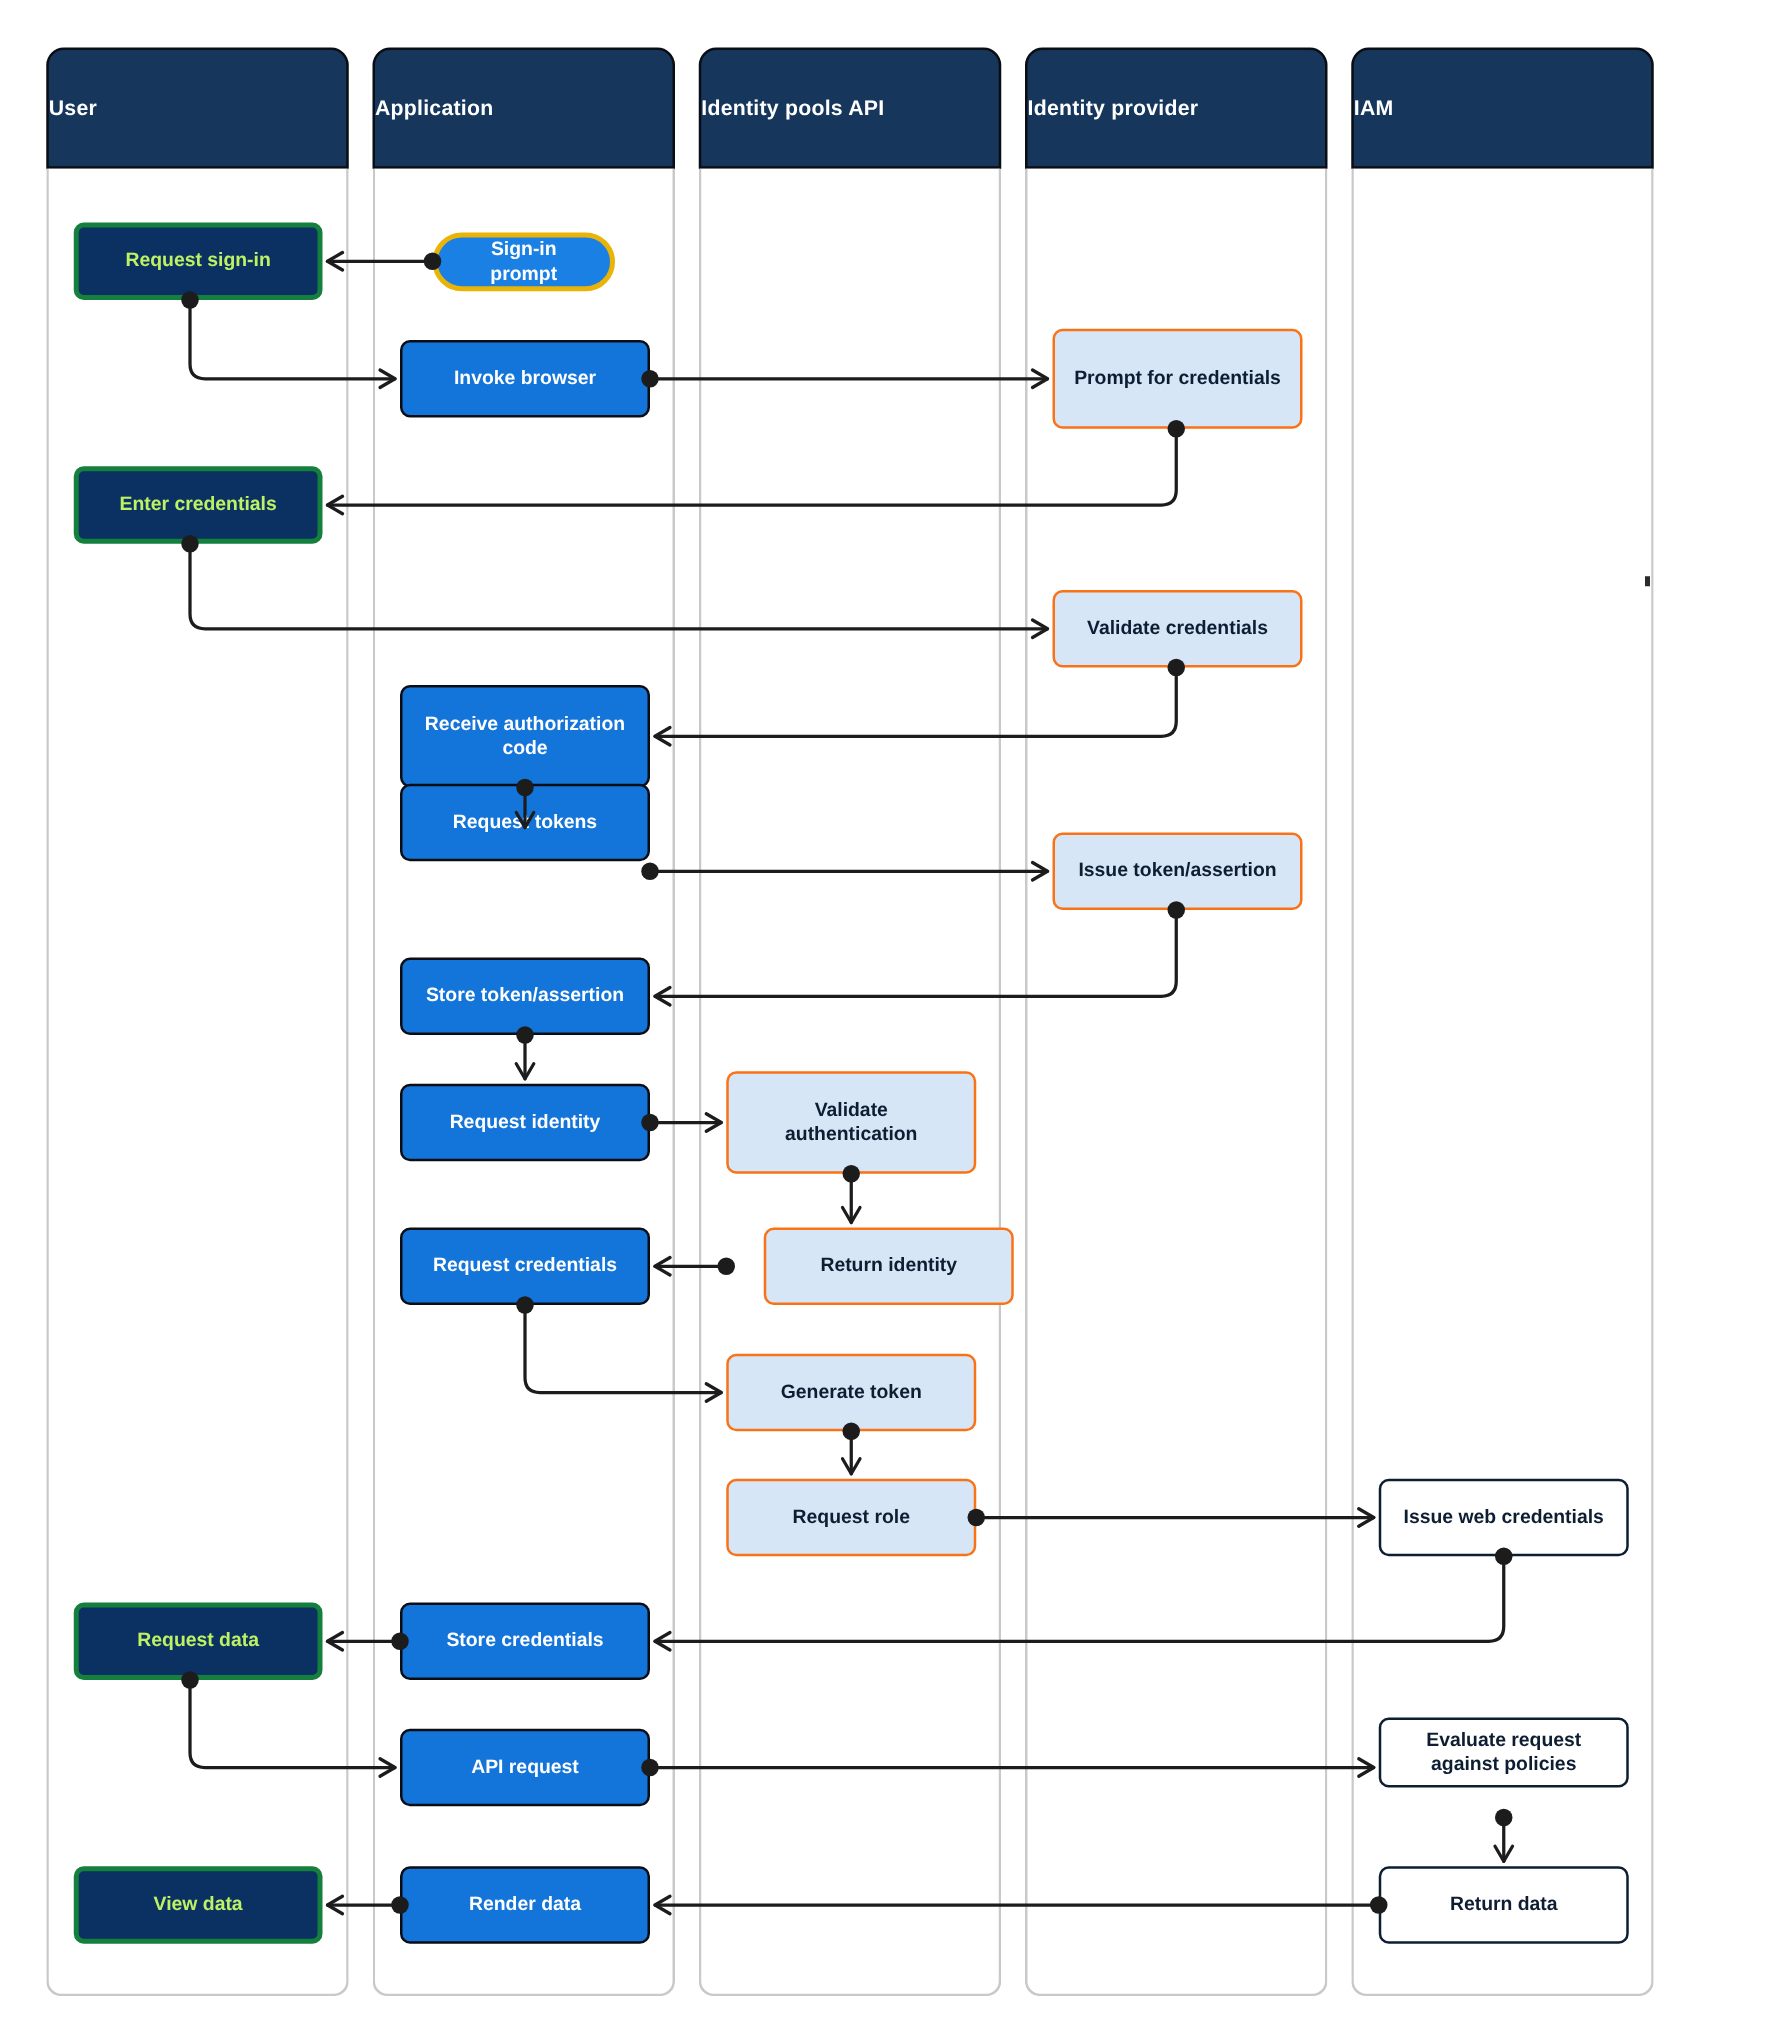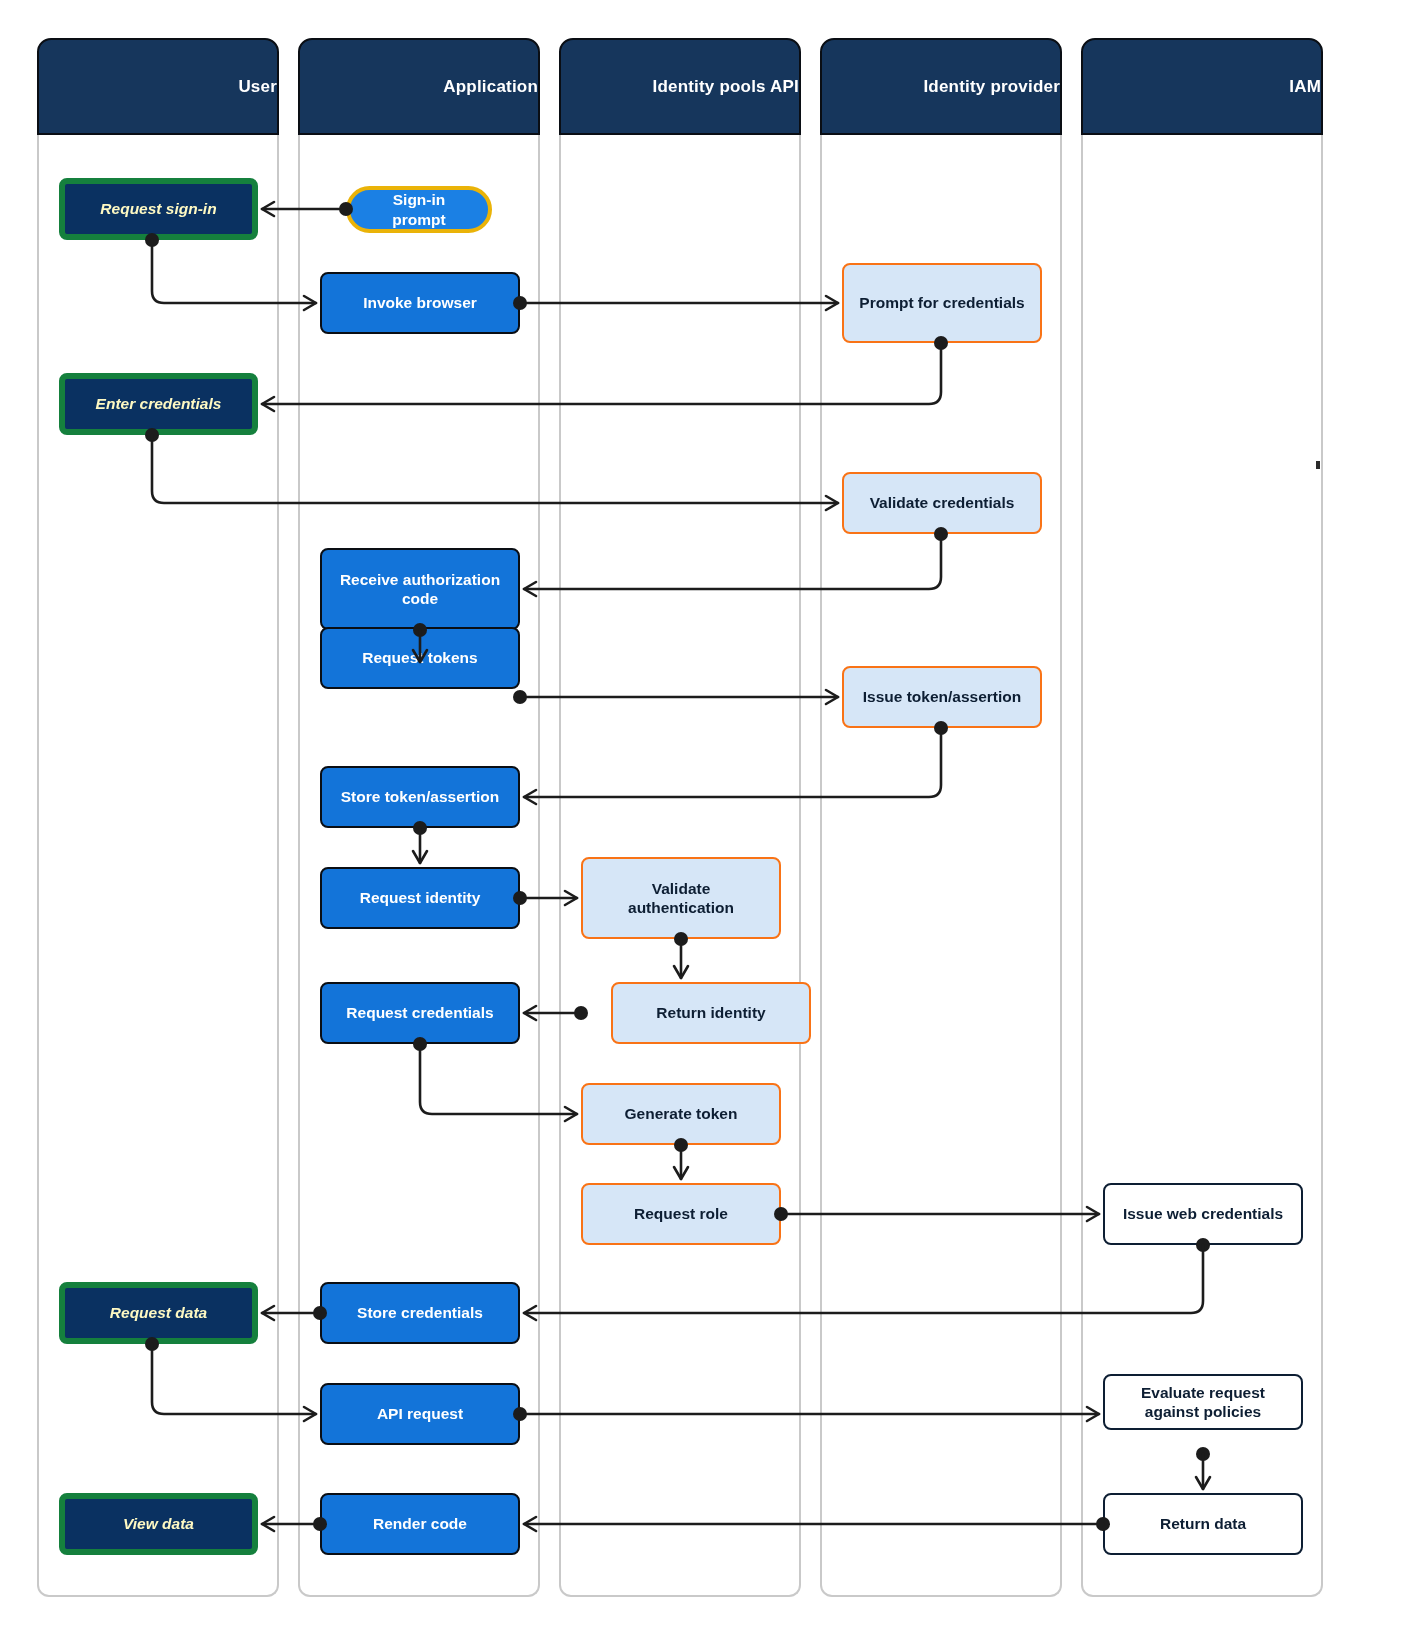--- a/index.html
+++ b/index.html
@@ -3,36 +3,36 @@
 <meta charset="utf-8">
 <style>
   html,body{margin:0;padding:0;background:#ffffff;}
   body{font-family:"Liberation Sans", sans-serif;}
   #canvas{position:relative;width:1426px;height:1635px;background:#ffffff;overflow:hidden;}
 
   .lane{position:absolute;top:38px;width:242px;height:1559px;}
   .lane-header{
     position:absolute;top:0;left:0;right:0;height:97px;
     background:#16365C;border:2px solid #0A0E14;border-radius:14px 14px 0 0;
-    display:flex;align-items:center;justify-content:flex-end;
+    display:flex;align-items:center;justify-content:flex-start;
     color:#ffffff;font-size:17px;font-weight:700;letter-spacing:.2px;
     box-sizing:border-box;
   }
   .lane-body{
     position:absolute;top:97px;left:0;right:0;bottom:0;
     background:#ffffff;border:2px solid #C9C9C9;border-top:none;
     border-radius:0 0 12px 12px;box-sizing:border-box;
   }
 
   .node{
     position:absolute;display:flex;align-items:center;justify-content:center;
     text-align:center;font-weight:700;font-size:15.5px;line-height:1.25;
     border-radius:8px;box-sizing:border-box;padding:6px 14px;
   }
-  .node.dark{background:#0A3161;border:6px solid #15803d;color:#fef9c3;font-style:italic;}
+  .node.dark{background:#0A3161;border:4px solid #15803d;color:#bef264;}
   .node.medium{background:#1374D9;border:2px solid #0A0E14;color:#ffffff;}
   .node.pill{background:#1B80E4;border:4px solid #eab308;color:#ffffff;border-radius:24px;}
   .node.light{background:#D6E6F7;border:2px solid #f97316;color:#0D1E33;}
   .node.white{background:#ffffff;border:2px solid #0D1E33;color:#0D1E33;}
 
   #edges{position:absolute;left:0;top:0;pointer-events:none;}
   #edges path.link{fill:none;stroke:#1C1C1C;stroke-width:2.6px;stroke-linecap:round;}
   #edges circle.src{fill:#1C1C1C;}
 
   .artifact{position:absolute;background:#2A2A2A;}
@@ -107,21 +107,21 @@
   <div class="node medium" style="left:320px;top:982px;width:200px;height:62px">
     <span>Request credentials</span>
   </div>
   <div class="node medium" style="left:320px;top:1282px;width:200px;height:62px">
     <span>Store credentials</span>
   </div>
   <div class="node medium" style="left:320px;top:1383px;width:200px;height:62px">
     <span>API request</span>
   </div>
   <div class="node medium" style="left:320px;top:1493px;width:200px;height:62px">
-    <span>Render code</span>
+    <span>Render data</span>
   </div>
 
   <div class="node light" style="left:581px;top:857px;width:200px;height:82px">
     <span>Validate authentication</span>
   </div>
   <div class="node light" style="left:611px;top:982px;width:200px;height:62px">
     <span>Return identity</span>
   </div>
   <div class="node light" style="left:581px;top:1083px;width:200px;height:62px">
     <span>Generate token</span>

